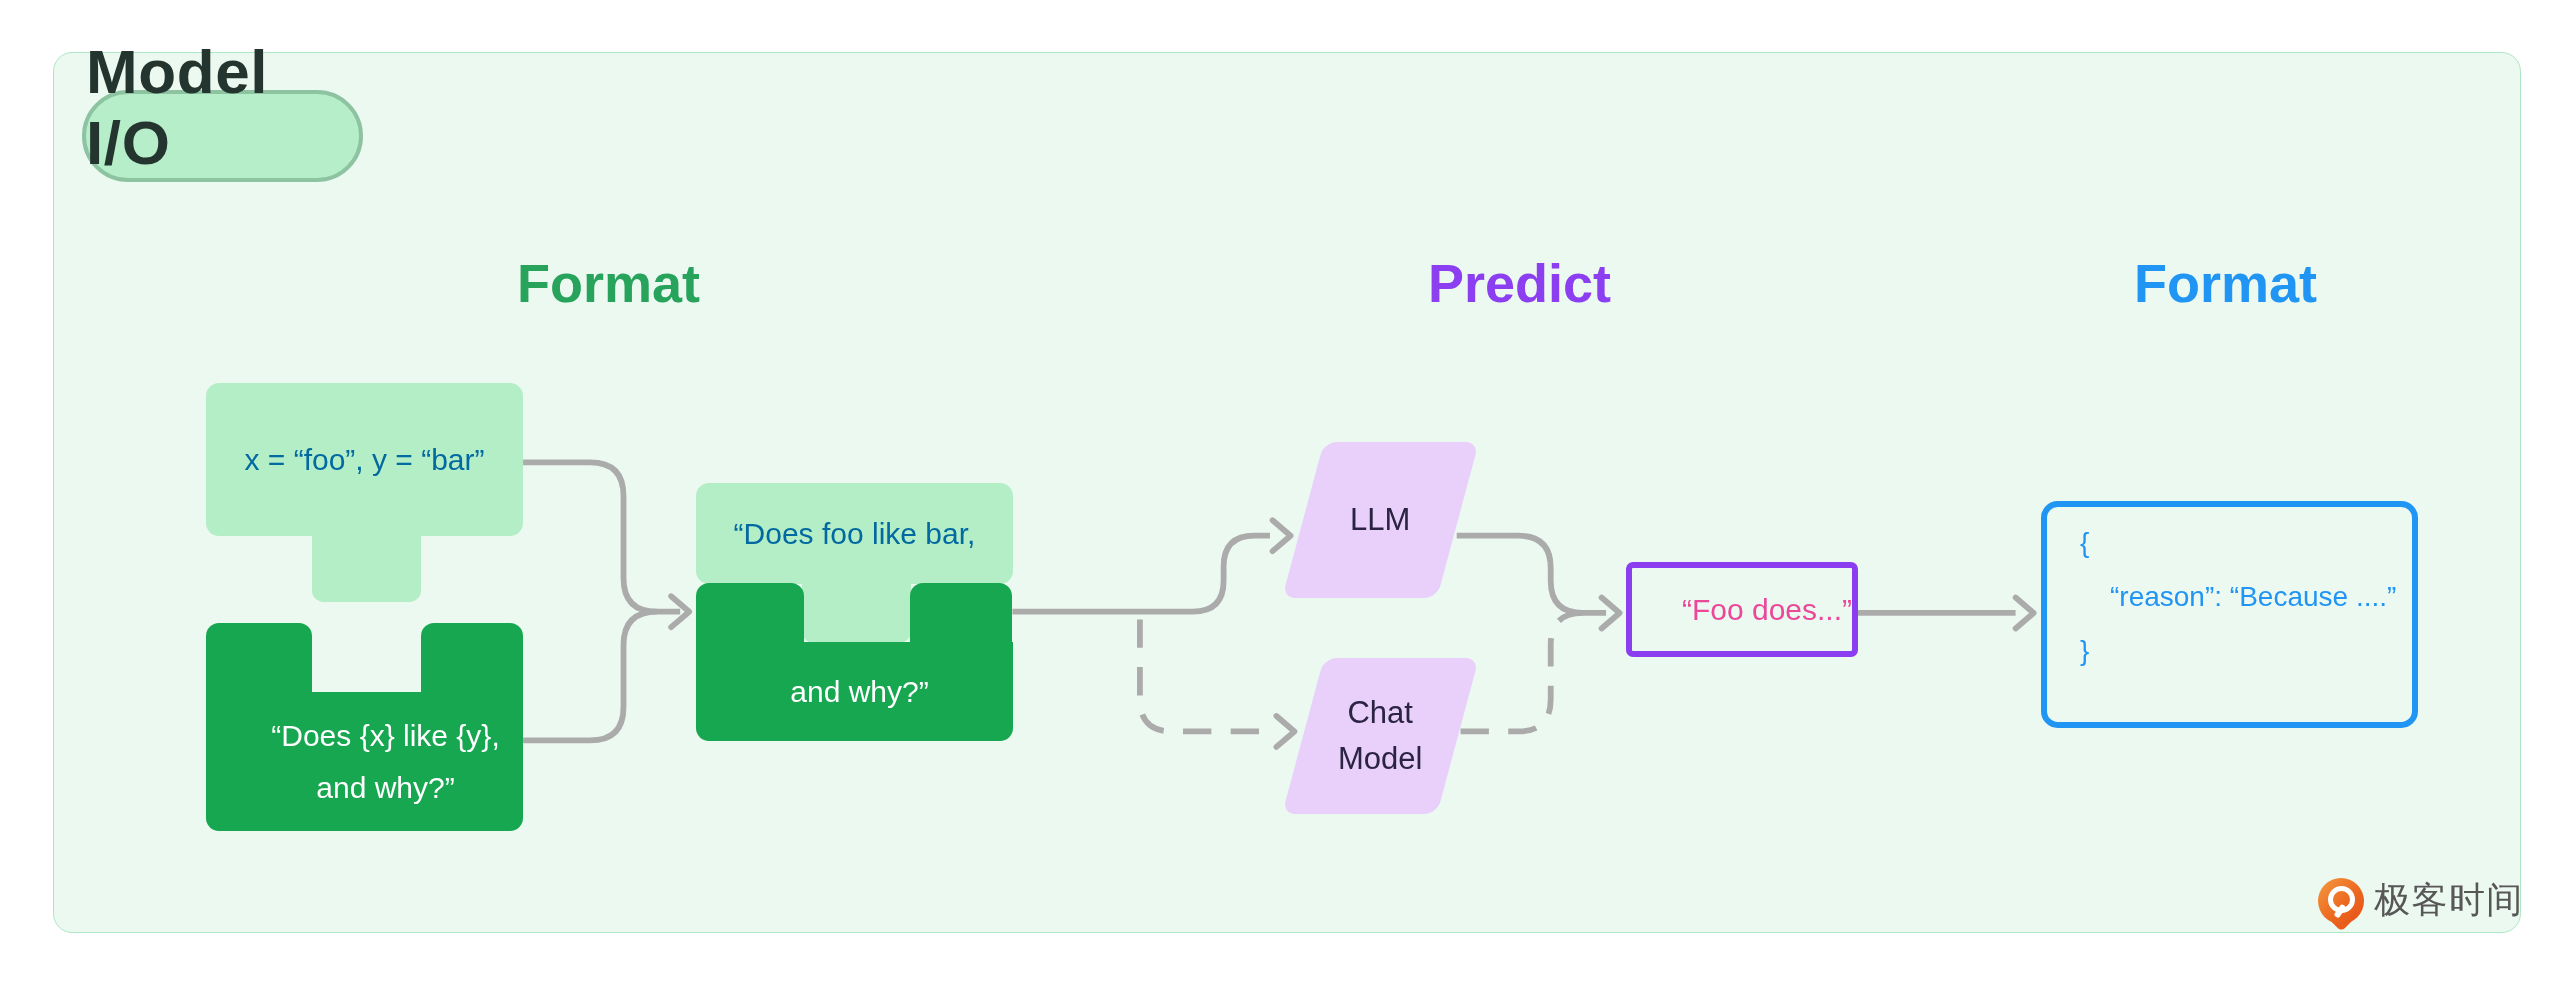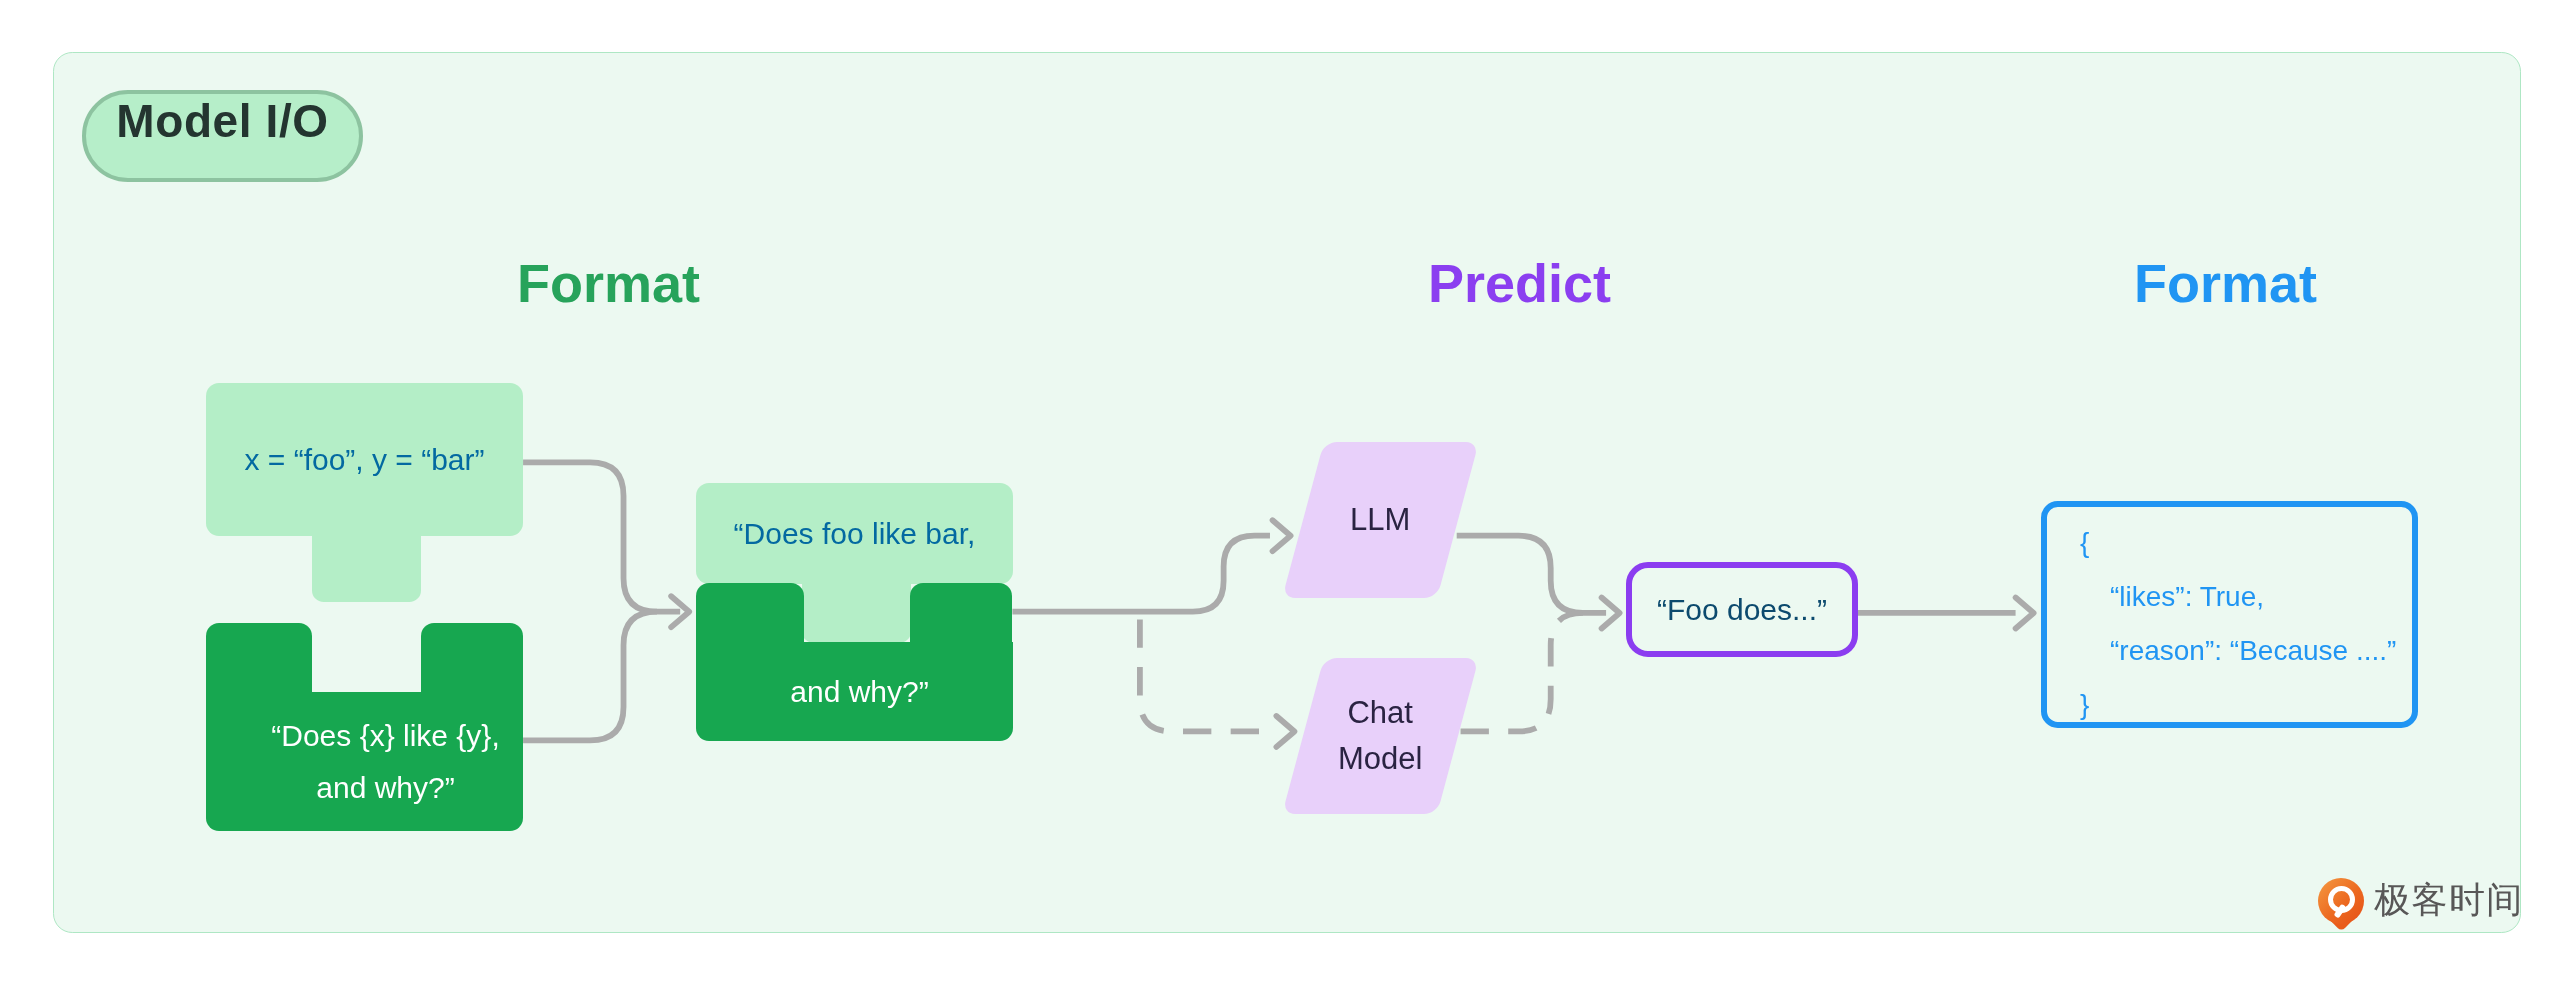--- a/index.html
+++ b/index.html
@@ -15,22 +15,22 @@
     background:#ecf9f1; border:1.9px solid #aee7c4; border-radius:19.3px;
   }
   .wires { position:absolute; left:0; top:0; width:2576px; height:989px; }
   .wires path { stroke:#ababab; stroke-width:9; fill:none; }
   .wires .dash { stroke-dasharray:44 30; }
   .wires .head { stroke-linecap:round; stroke-linejoin:round; }
 
   .badge {
     position:absolute; left:82px; top:90px; width:281px; height:92px;
     background:#b6eec9; border:4.5px solid #8dc3a0; border-radius:46px;
-    display:flex; align-items:flex-start; justify-content:center;
-    font-size:46px; font-weight:bold; color:#243530; letter-spacing:0.6px;
+    display:flex; align-items:flex-end; justify-content:center;
+    font-size:62px; font-weight:bold; color:#243530; letter-spacing:0.6px;
   }
   .stage-label {
     position:absolute; top:252px; width:393px; text-align:center;
     font-size:54px; font-weight:bold;
   }
   .stage-format  { left:412px;  color:#27a35b; }
   .stage-predict { left:1323px; color:#8b3ff0; }
   .stage-parse   { left:2029px; color:#2095f3; }
 
   
@@ -56,23 +56,23 @@
     transform:skewX(-15deg);
     display:flex; align-items:center; justify-content:center;
   }
   .para .inner {
     transform:skewX(15deg); text-align:center;
     font-size:31px; line-height:46px; color:#2a2342;
   }
 
   .foo-box {
     position:absolute; left:1626px; top:562px; width:232px; height:95px;
-    border:6.4px solid #8b3df0; border-radius:22px;
-    display:flex; align-items:center; justify-content:center;
-    font-size:30px; color:#0c4a6e;
+    border:6.4px solid #8b3df0; border-radius:7px;
+    display:flex; align-items:center; justify-content:flex-end;
+    font-size:30px; color:#ec4899;
   }
 
   .json-box {
     position:absolute; left:2041px; top:501px; width:377px; height:227px;
     border:6.4px solid #2095f3; border-radius:16.7px;
     padding:9px 0 0 33px; color:#2095f3; font-size:28px;
   }
   .json-box .line { height:54px; line-height:54px; white-space:pre; }
   .json-box .indent { padding-left:30px; }
 
@@ -159,21 +159,20 @@
     <div>Chat</div>
     <div>Model</div>
   </div>
 </div>
 <div class="foo-box">
   <span>“Foo does...”</span>
 </div>
 
 <div class="json-box">
   <div class="line">{</div>
-  <div class="line indent">“likes”: True,</div>
   <div class="line indent">“reason”: “Because ....”</div>
   <div class="line">}</div>
 </div>
 
 <div class="logo">
   <div class="logo-icon">
     <div class="logo-tail"></div>
     <div class="logo-circle"></div>
     <div class="logo-ring"></div>
     <div class="logo-tick"></div>

